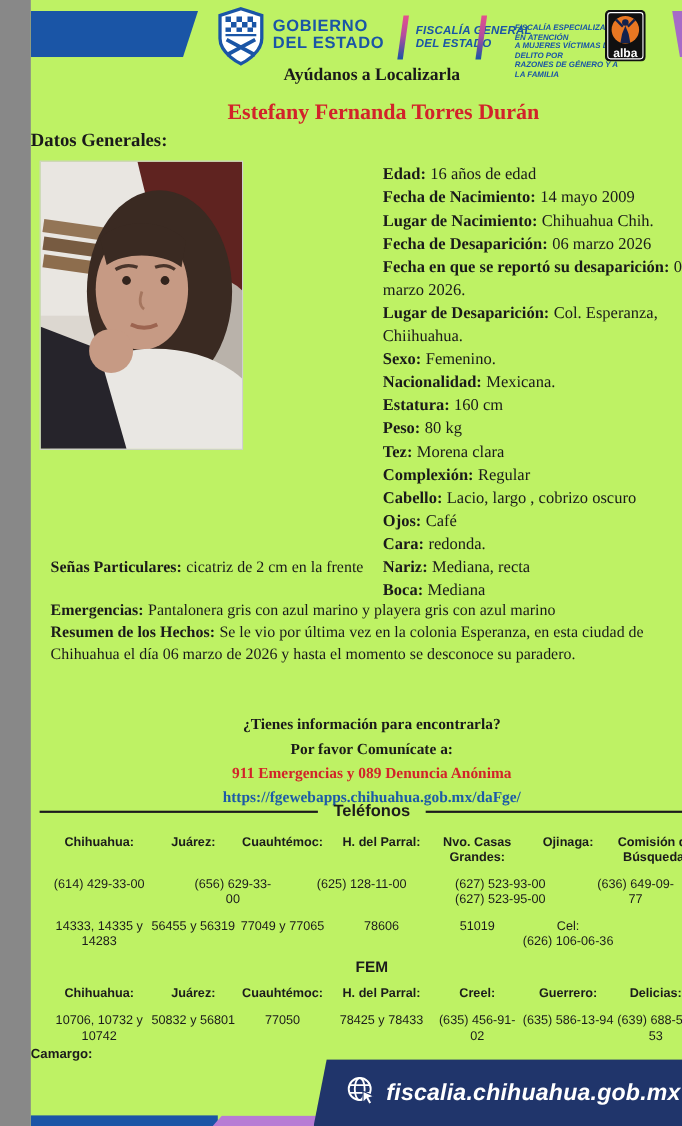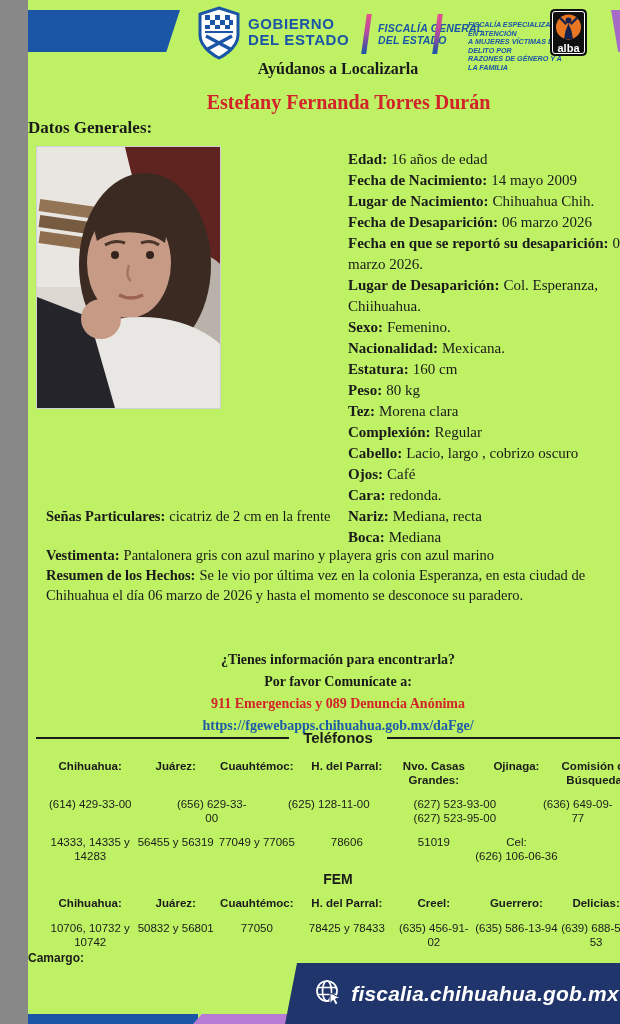--- a/index.html
+++ b/index.html
@@ -188,21 +188,21 @@
     <div class="fld"><b>Ojos:</b><span>Café</span></div>
     <div class="fld"><b>Cara:</b><span>redonda.</span></div>
     <div class="fld"><b>Nariz:</b><span>Mediana, recta</span></div>
     <div class="fld"><b>Boca:</b><span>Mediana</span></div>
   </div>
 
   <div class="para p-senas">
     <b>Señas Particulares:</b><span>cicatriz de 2 cm en la frente</span>
   </div>
   <div class="para p-vest">
-    <b>Vestimenta:</b><span>Pantalonera gris con azul marino y playera gris con azul marino</span>
+    <b>Emergencias:</b><span>Pantalonera gris con azul marino y playera gris con azul marino</span>
   </div>
   <div class="para p-resumen">
     <b>Resumen de los Hechos:</b><span>Se le vio por última vez en la colonia Esperanza, en esta ciudad de  Chihuahua el día 06 marzo  de 2026 y hasta el momento se desconoce su paradero.</span>
   </div>
 
   <div class="contact">
     <div>¿Tienes información para encontrarla?</div>
     <div>Por favor Comunícate a:</div>
     <div class="red">911 Emergencias y 089 Denuncia Anónima</div>
     <div class="blue">https://fgewebapps.chihuahua.gob.mx/daFge/</div>

